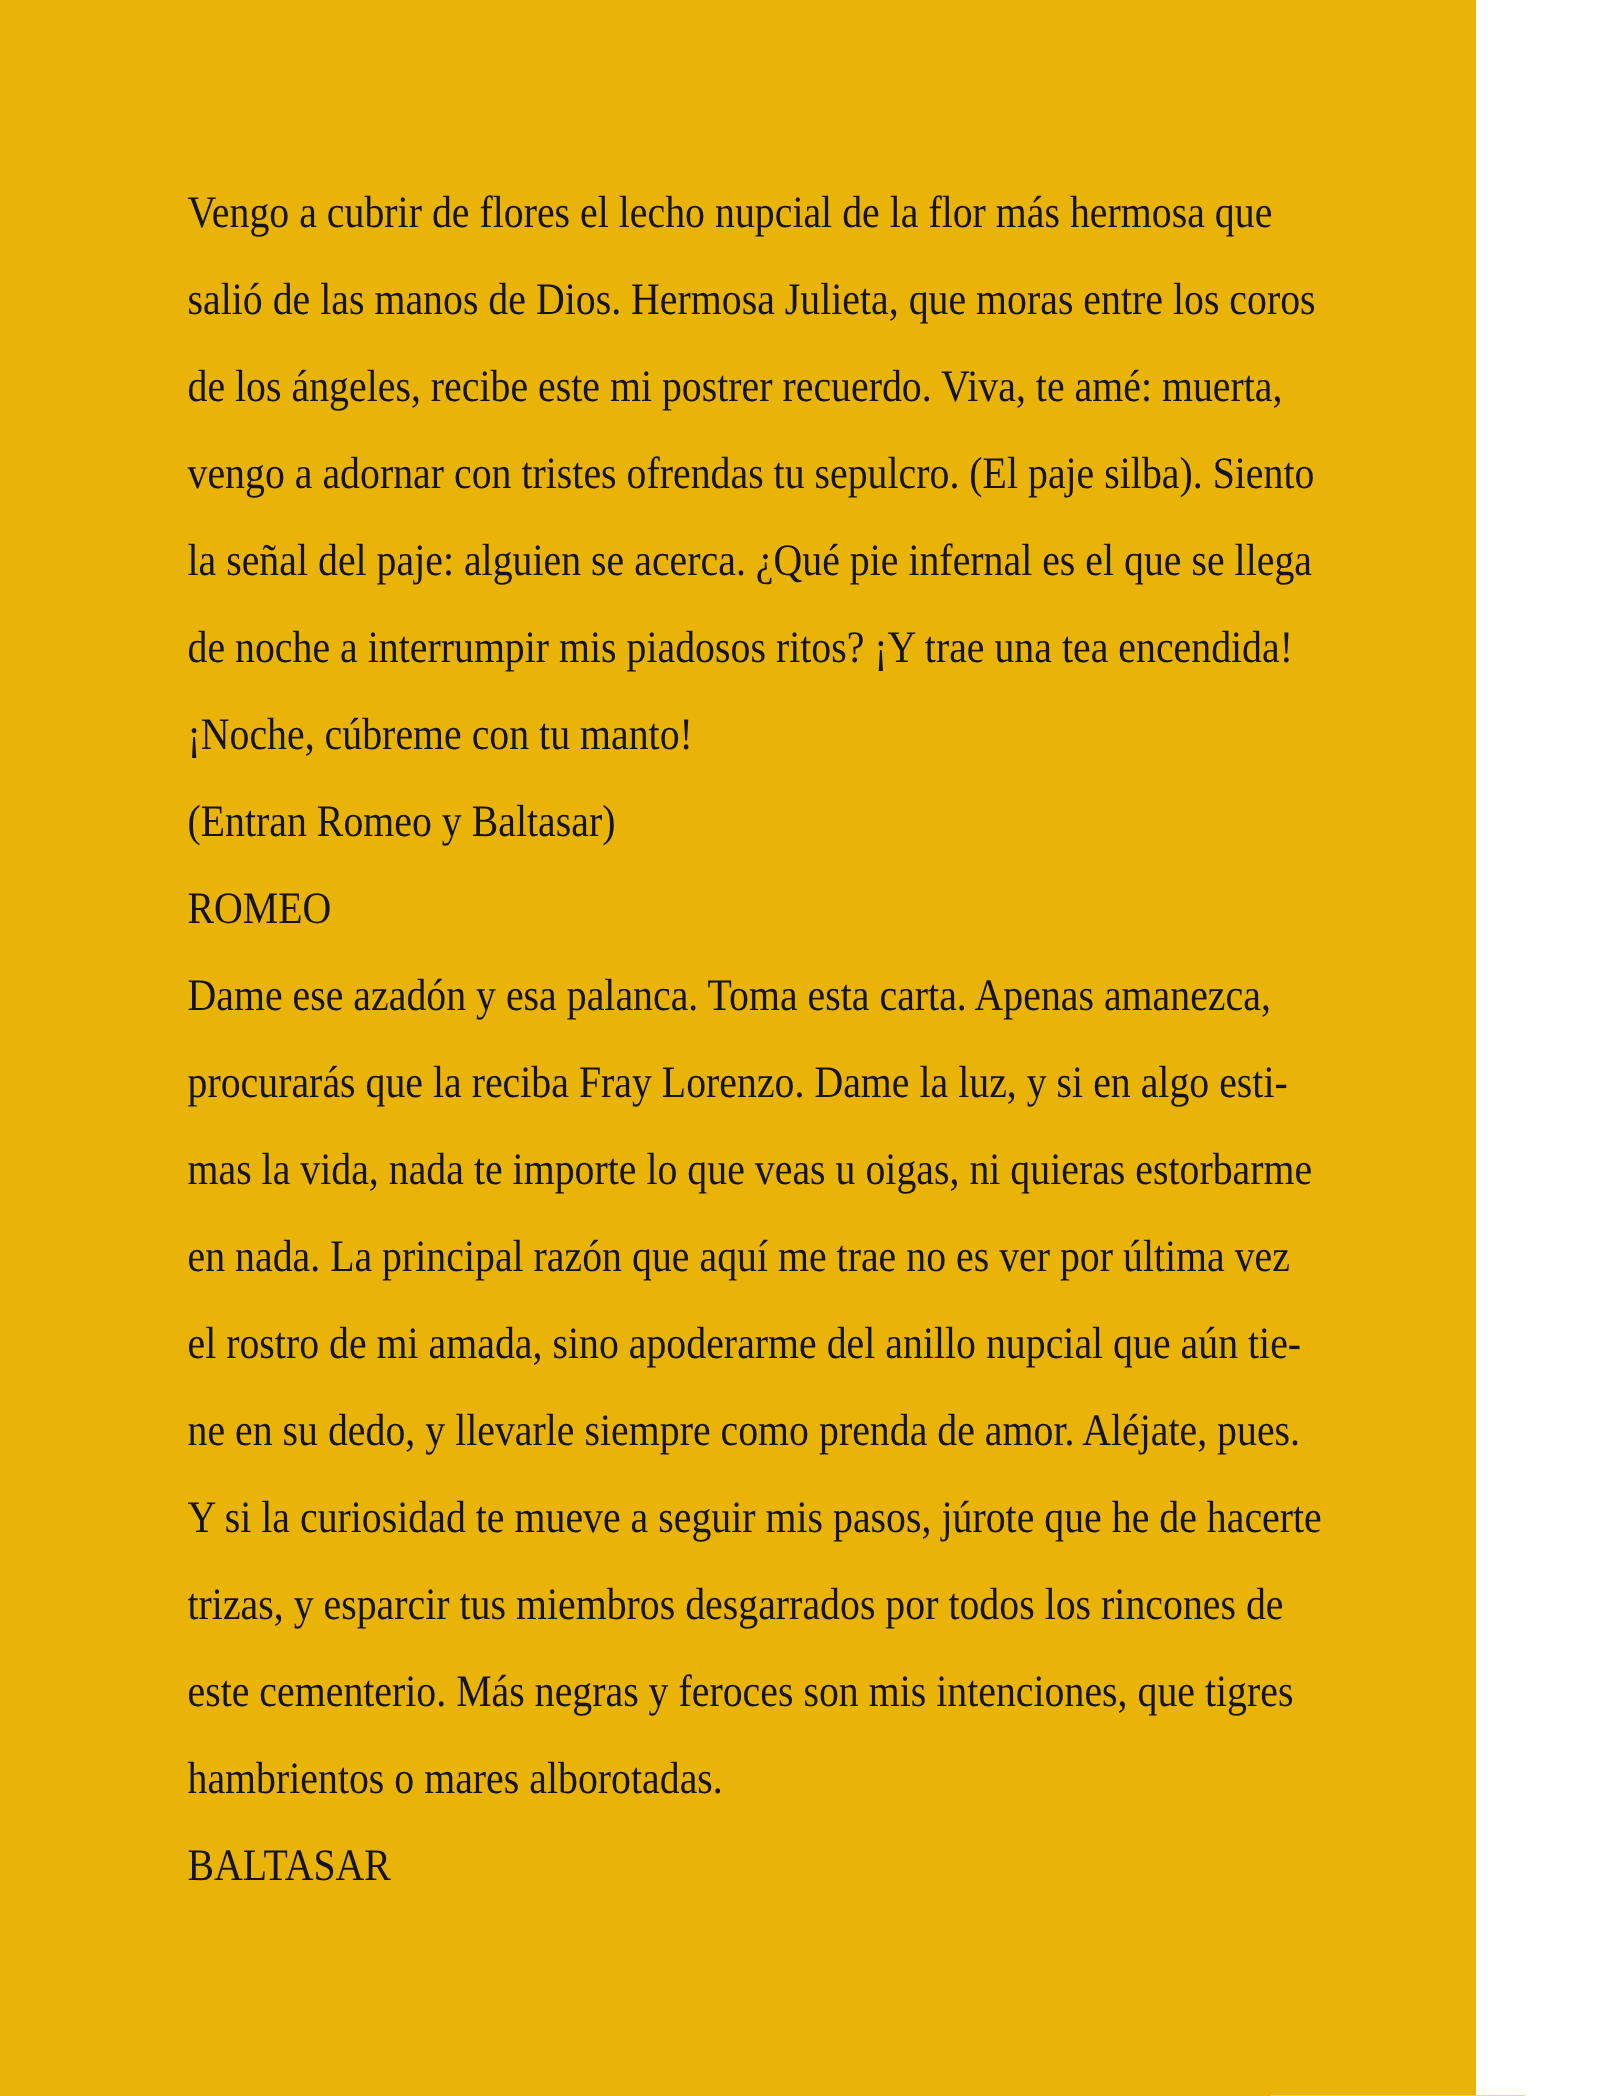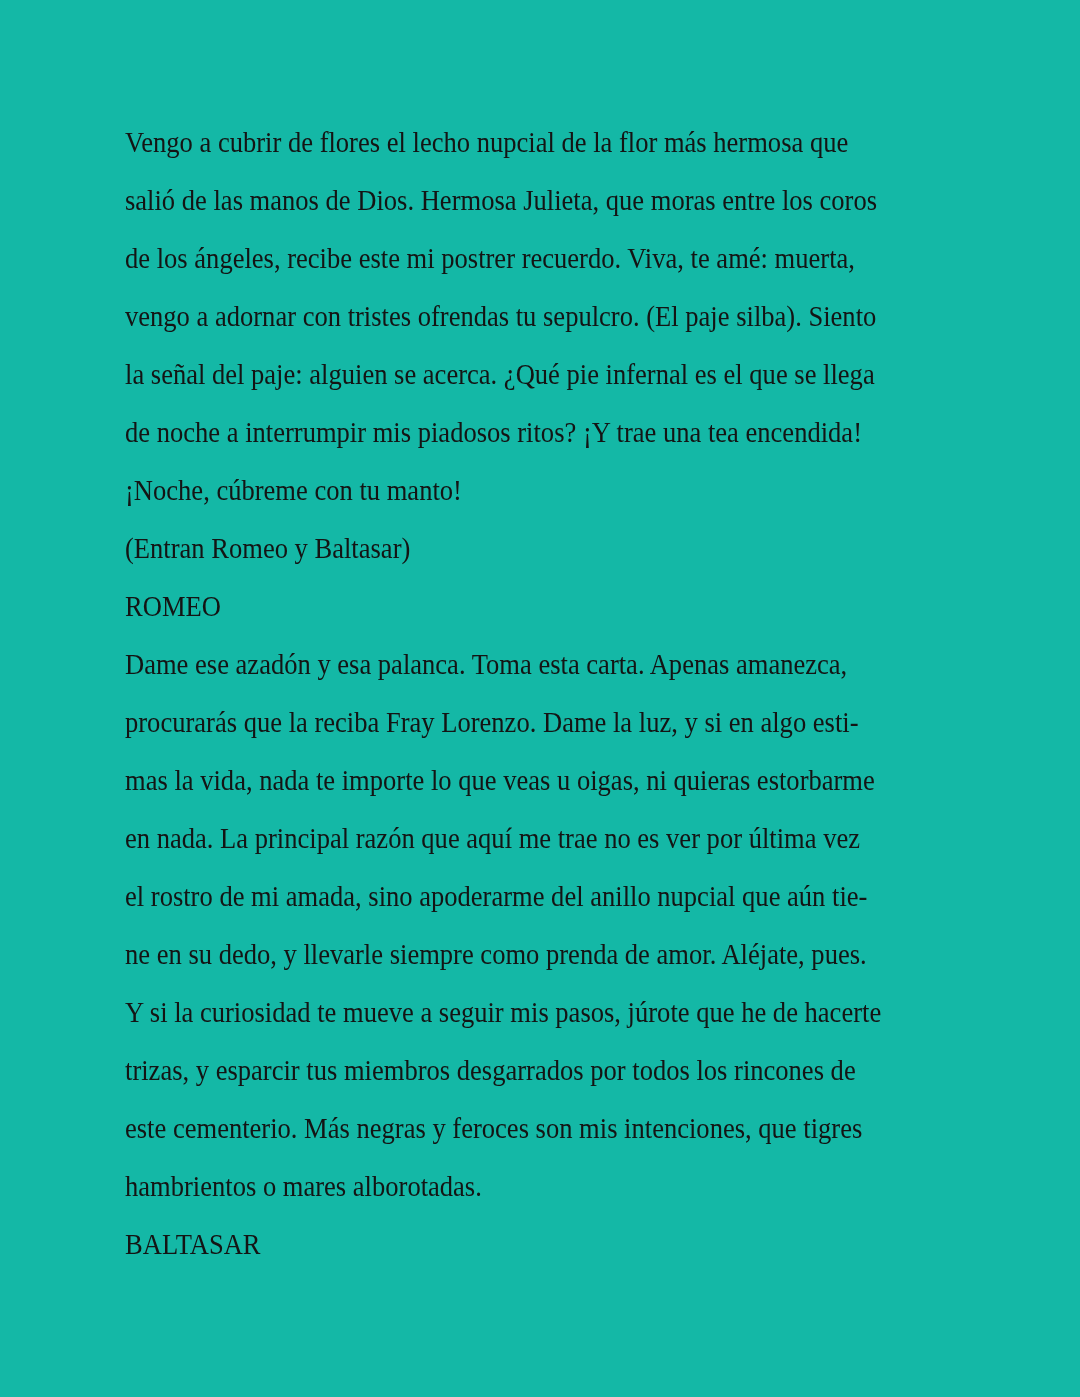--- a/index.html
+++ b/index.html
@@ -11,23 +11,23 @@
     height: 1397px;
     background: #ffffff;
     overflow: hidden;
     position: relative;
     font-family: "Liberation Serif", serif;
   }
   .page {
     position: absolute;
     left: 0;
     top: 0;
-    width: 1080px;
+    width: 984px;
     height: 1397px;
-    background: #14b8a6;
+    background: #eab308;
   }
   .textblock {
     position: absolute;
     left: 125px;
     top: 113px;
     width: 1150px;
     transform: scaleX(0.885);
     transform-origin: left top;
     color: #141414;
   }

